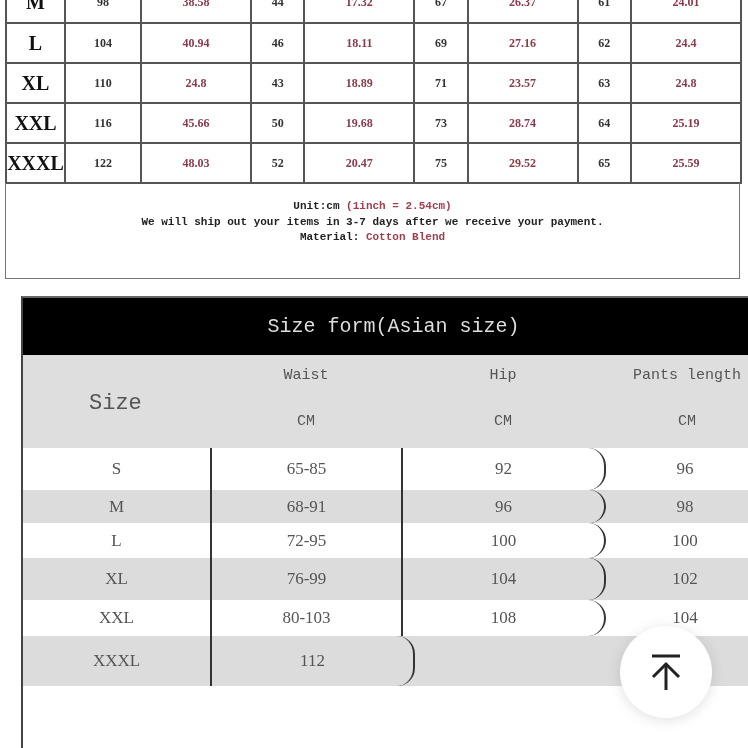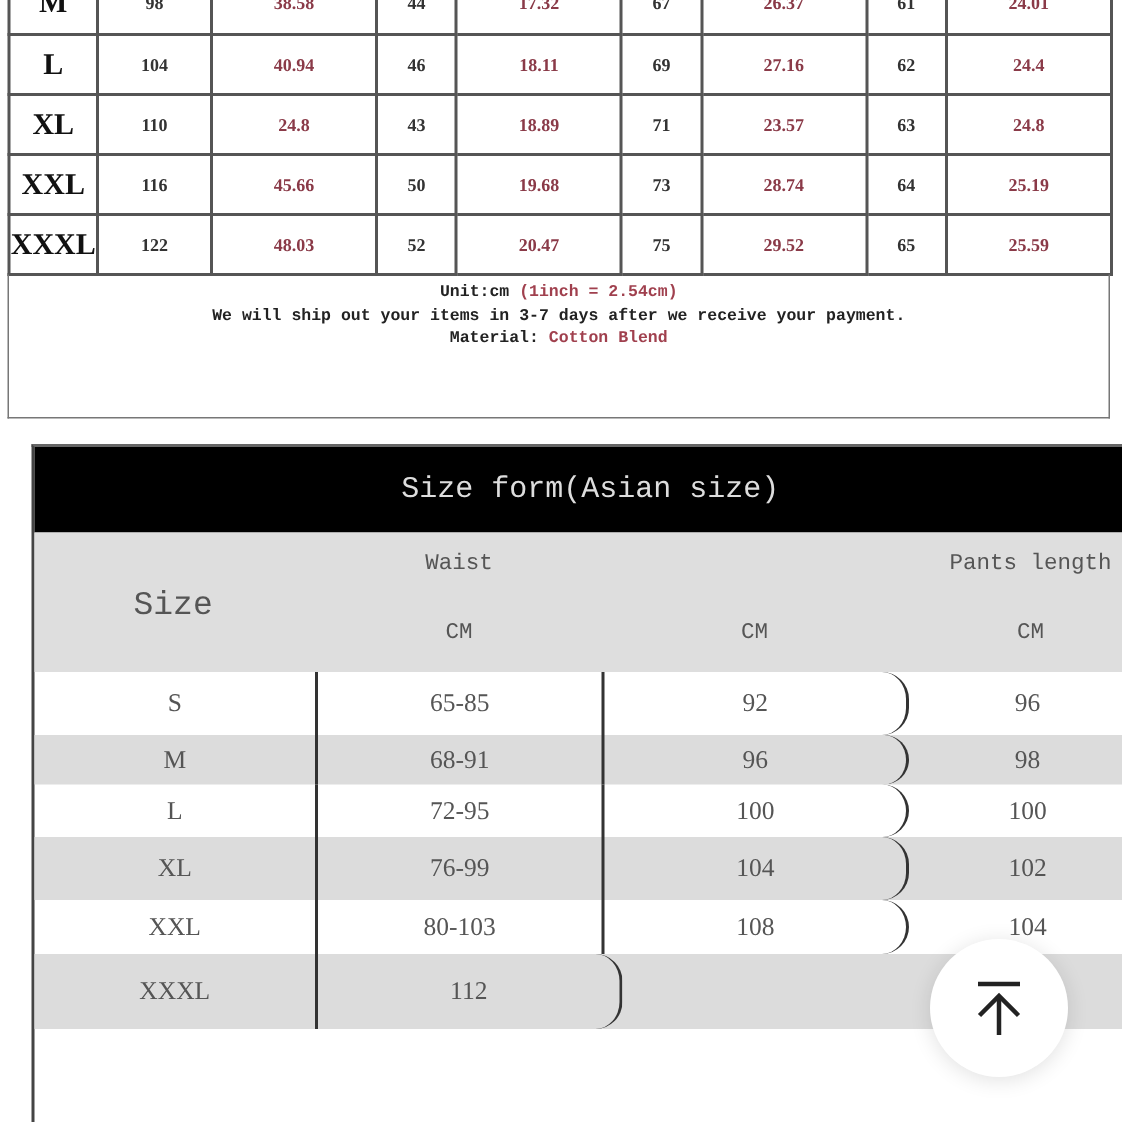--- a/index.html
+++ b/index.html
@@ -2,21 +2,21 @@
 <html><head>
 <meta charset="utf-8">
 <style>
   html, body { margin:0; padding:0; background:#ffffff; }
   body { width:748px; height:748px; overflow:hidden; position:relative; font-family:"Liberation Serif", serif; }
   .top-table { position:absolute; left:5px; top:-20px; width:737px; border-collapse:collapse; }
   .top-table td { border:2px solid #555; text-align:center; font-family:"Liberation Serif", serif; font-weight:bold; font-size:12px; color:#333; padding:0; }
   .top-table td.size { font-size:20px; color:#111; font-weight:bold; width:57px; }
   .top-table td.red { color:#8a3a48; }
   .top-table tr { height:40px; }
-  .notes { position:absolute; left:5px; top:183px; width:735px; height:96px; border:1px solid #777; border-top:none; box-sizing:border-box; text-align:center; font-family:"Liberation Mono", monospace; font-size:11px; line-height:15.5px; color:#222; padding-top:5px; font-weight:bold; }
+  .notes { position:absolute; left:5px; top:183px; width:735px; height:96px; border:1px solid #777; border-top:none; box-sizing:border-box; text-align:center; font-family:"Liberation Mono", monospace; font-size:11px; line-height:15.5px; color:#222; padding-top:16px; font-weight:bold; }
   .notes .red { color:#a0404e; }
   .asian { position:absolute; left:5px; top:296px; width:743px; height:452px; border-left:2px solid #444; border-top:2px solid #666; box-sizing:border-box; background:#fff;margin-left:16px; }
   .asian-title { height:57px; background:#000; color:#ddd; font-family:"Liberation Mono", monospace; font-size:20px; display:flex; align-items:center; justify-content:center; }
   .asian-head { height:93px; background:#dedede; position:relative; font-family:"Liberation Mono", monospace; color:#555; }
   .asian-head .hsize { position:absolute; left:66px; top:36px; font-size:22px; }
   .asian-head .hcol { position:absolute; top:12px; font-size:15px; text-align:center; width:200px; }
   .asian-head .hunit { position:absolute; top:58px; font-size:15px; text-align:center; width:200px; }
   .asian-row { display:flex; font-family:"Liberation Serif", serif; font-size:17px; color:#555; }
   .asian-row.grey { background:#dcdcdc; }
   .asian-row .c { display:flex; align-items:center; justify-content:center; }
@@ -94,20 +94,21 @@
   <div>We will ship out your items in 3-7 days after we receive your payment.</div>
   <div><span>Material: </span><span class="red">Cotton Blend</span></div>
 </div>
 
 <div class="asian">
   <div class="asian-title">Size form(Asian size)</div>
   <div class="asian-head">
     <span class="hsize">Size</span>
     <span class="hcol" style="left:183px">Waist</span>
     <span class="hunit" style="left:183px">CM</span>
+    <span class="hcol" style="left:380px">Hip</span>
     <span class="hunit" style="left:380px">CM</span>
     <span class="hcol" style="left:564px">Pants length</span>
     <span class="hunit" style="left:564px">CM</span>
   </div>
   <div class="asian-row" style="height:42px">
     <div class="c c1">S</div>
     <div class="c c2">65-85</div>
     <div class="c c3">92</div>
     <div class="c c4">96</div>
   </div>

